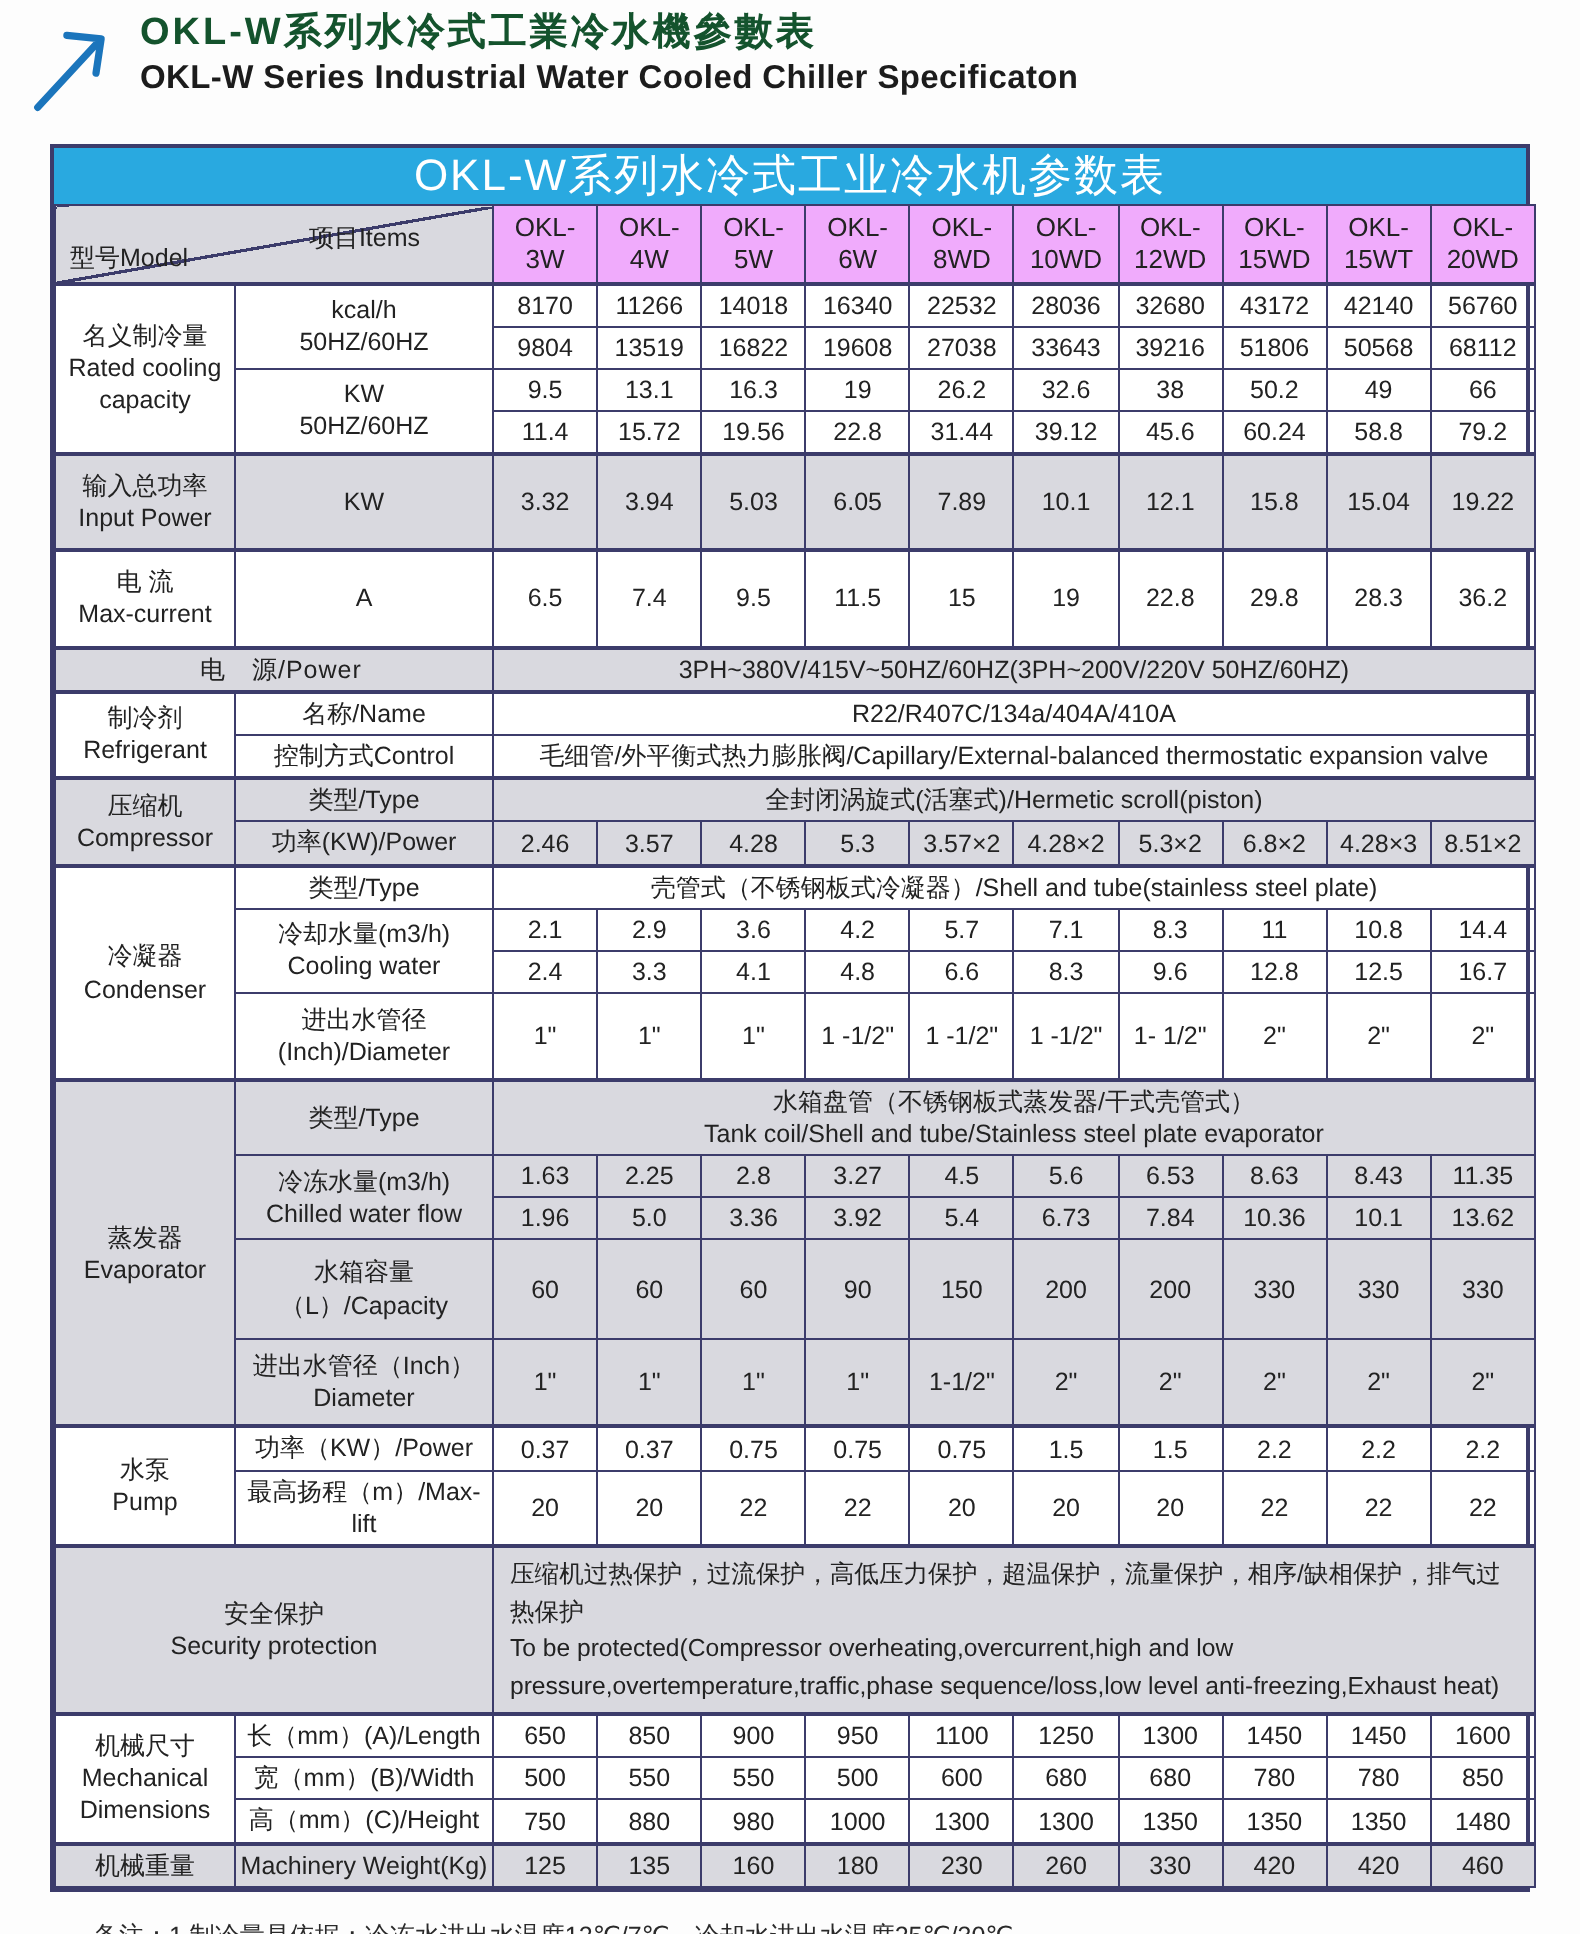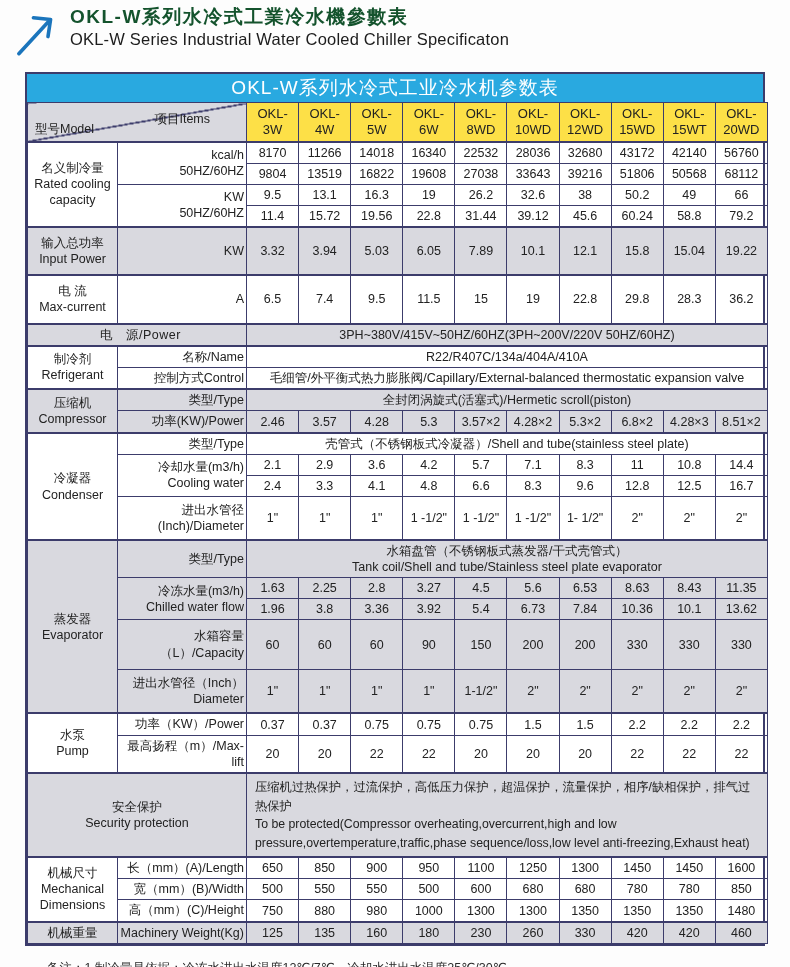--- a/index.html
+++ b/index.html
@@ -10,38 +10,38 @@
   body{
     width:790px;height:967px;background:#fdfdfd;color:var(--ink);
     font-family:"Liberation Sans","DejaVu Sans",sans-serif;
     -webkit-font-smoothing:antialiased;overflow:hidden;
   }
   
   .page-head{display:flex;align-items:flex-start;padding:6px 0 0 12px;height:64px;}
   .logo{flex:0 0 52px;padding-top:4px;}
   .titles{padding-left:6px;}
   .title-zh{font-size:19px;font-weight:600;letter-spacing:1.5px;color:#14532d;line-height:1.15;}
-  .title-en{font-size:16.5px;font-weight:400;color:#1c1c1c;margin-top:2px;letter-spacing:.2px;}
+  .title-en{font-size:16.5px;font-weight:700;color:#1c1c1c;margin-top:2px;letter-spacing:.2px;}
   
   .spec-box{width:740px;margin:8px 0 0 25px;border:2px solid var(--border);background:#fff;}
-  .banner{background:var(--banner);color:#fff;text-align:center;font-size:19px;font-weight:500;
+  .banner{background:var(--banner);color:#fff;text-align:center;font-size:22px;font-weight:500;
           letter-spacing:1px;height:28px;line-height:28px;}
   table{border-collapse:collapse;width:100%;table-layout:fixed;}
   td{border:1px solid var(--border);font-size:12.5px;text-align:center;vertical-align:middle;
      padding:2px 2px;white-space:pre-line;line-height:1.28;overflow:hidden;}
   tr.sep td{border-top:2px solid var(--border);}
   tr.shade td{background:var(--shade);}
   tr.hdr td{font-size:13px;}
-  td.model{background:#fde047;line-height:1.22;padding:3px 1px;}
+  td.model{background:#f0abfc;line-height:1.22;padding:3px 1px;}
   td.corner{background:var(--shade);position:relative;padding:0;
     background-image:linear-gradient(to bottom right,transparent calc(50% - 0.8px),var(--border) calc(50% - 0.8px),var(--border) calc(50% + 0.8px),transparent calc(50% + 0.8px));margin-top:47px;}
   td.corner .cm{position:absolute;left:7px;top:48%;font-size:12.5px;}
   td.corner .ci{position:absolute;right:36px;top:22%;font-size:12.5px;}
   td.sec{line-height:1.3;}
-  td.item{line-height:1.3;text-align:right;}
+  td.item{line-height:1.3;}
   td.pwr{text-align:left;padding-left:72px;letter-spacing:.5px;}
   td.wide{padding:2px 4px;}
   td.secy{text-align:left;padding:4px 8px;font-size:12.3px;line-height:1.5;}
   tbody tr:nth-child(6) td,tbody tr:nth-child(7) td{padding-top:7px;padding-bottom:7px;}
   tbody tr:nth-child(20) td{padding-top:8px;padding-bottom:8px;}
   tbody tr:nth-child(16) td.item,tbody tr:nth-child(21) td.item{padding-top:5px;padding-bottom:5px;}
   
   .notes{margin:12px 0 0 25px;width:745px;}
   .nzh{font-size:12.5px;line-height:1.66;color:#2a2a2a;padding-left:22px;}
 </style>
@@ -272,21 +272,21 @@
           <td class="val">3.27</td>
           <td class="val">4.5</td>
           <td class="val">5.6</td>
           <td class="val">6.53</td>
           <td class="val">8.63</td>
           <td class="val">8.43</td>
           <td class="val">11.35</td>
         </tr>
         <tr class="shade">
           <td class="val">1.96</td>
-          <td class="val">3.8</td>
+          <td class="val">5.0</td>
           <td class="val">3.36</td>
           <td class="val">3.92</td>
           <td class="val">5.4</td>
           <td class="val">6.73</td>
           <td class="val">7.84</td>
           <td class="val">10.36</td>
           <td class="val">10.1</td>
           <td class="val">13.62</td>
         </tr>
         <tr class="shade">

